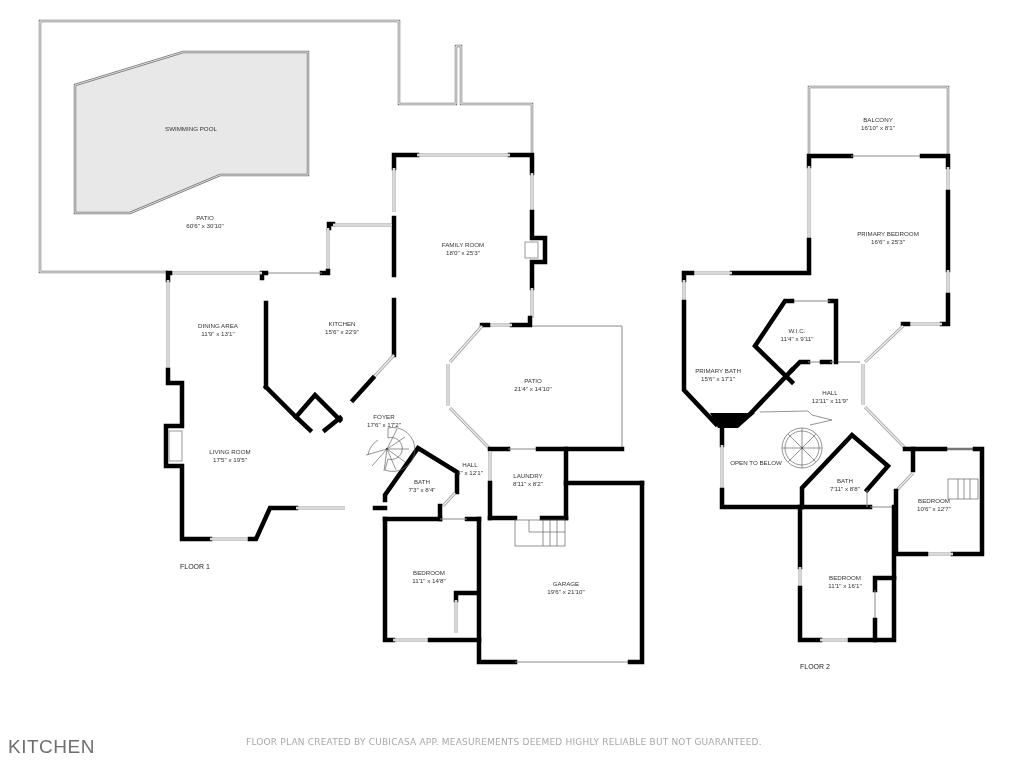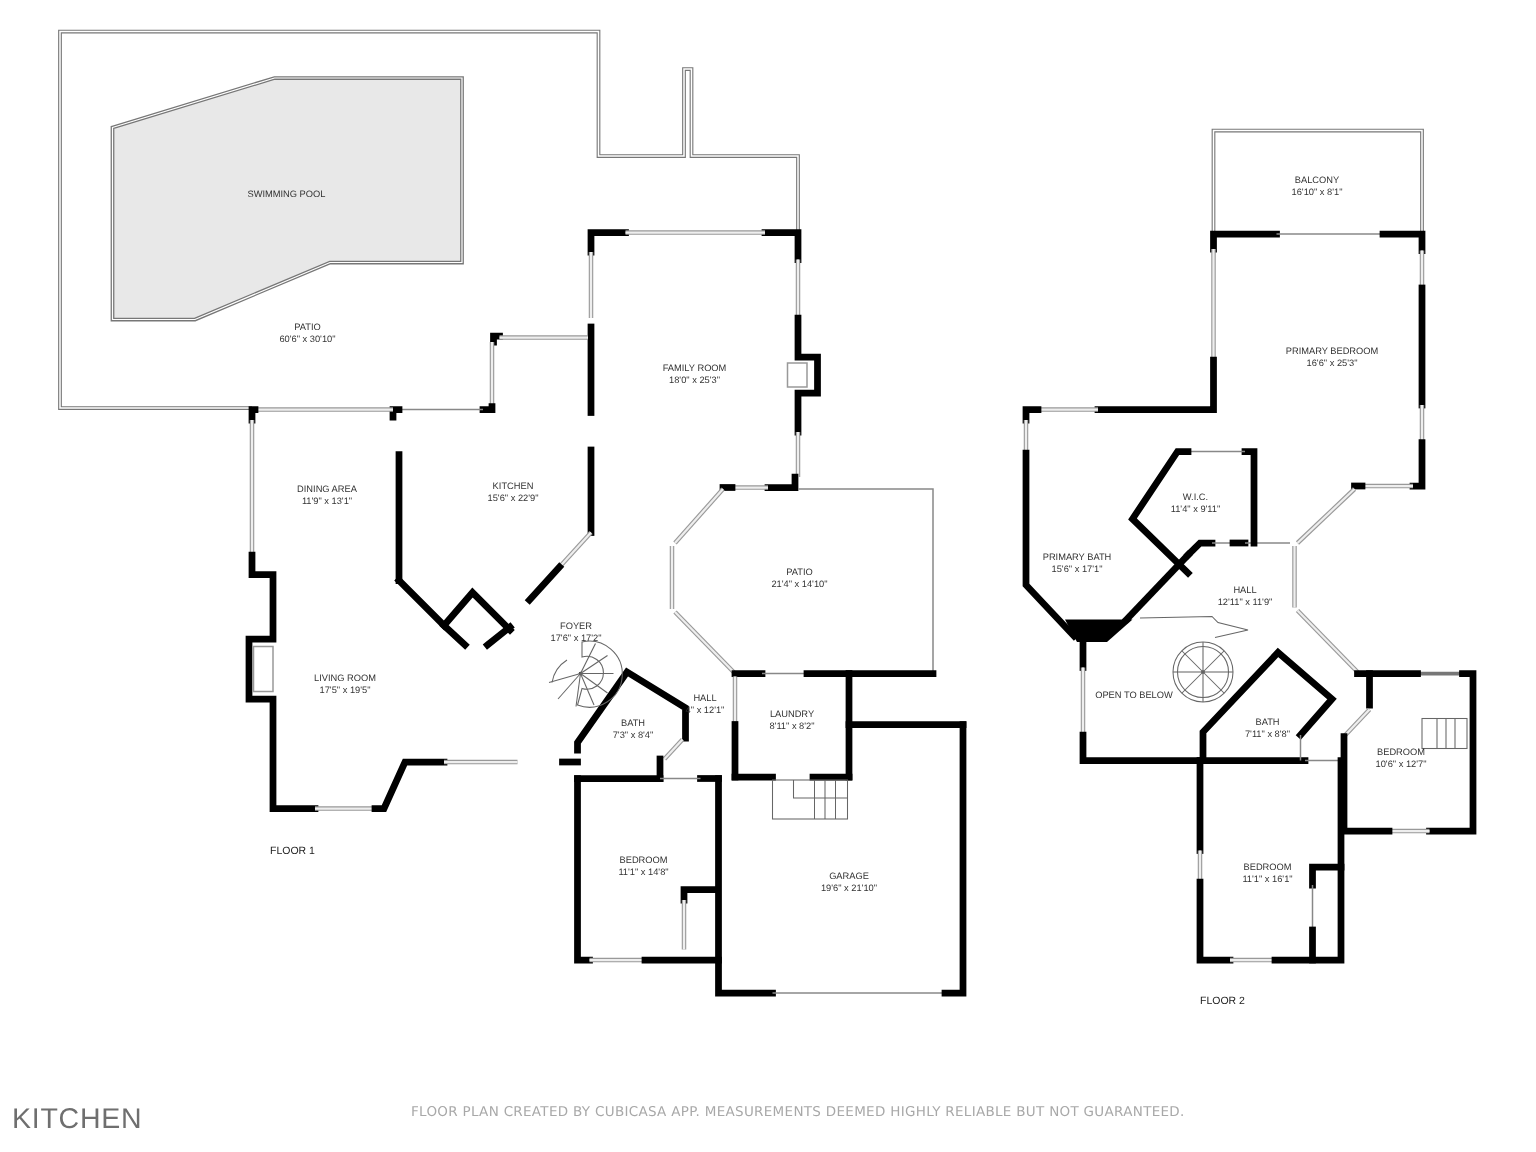--- a/index.html
+++ b/index.html
@@ -8,21 +8,21 @@
   .lbl { font-family: "Liberation Sans", sans-serif; font-size: 6.2px; fill: #333; text-anchor: middle; }
   .floor-lbl { font-family: "Liberation Sans", sans-serif; font-size: 7px; fill: #222; }
   .wall { stroke: #000; stroke-width: 4.5; fill: none; stroke-linecap: square; stroke-linejoin: miter; }
   .thin { stroke: #888; stroke-width: 1; fill: none; }
   .thin2 { stroke: #777; stroke-width: 2.5; fill: none; }
   .thin2w { stroke: #fff; stroke-width: 1; fill: none; }
   .win { stroke: #999; stroke-width: 3; fill: none; }
   .winw { stroke: #eee; stroke-width: 1.5; fill: none; }
   .stair { stroke: #666; stroke-width: 0.7; fill: none; }
   .brand { position: absolute; left: 8px; top: 736px; font-family: "Liberation Sans", sans-serif; font-size: 19px; color: #6f6f6f; letter-spacing: 0.5px; }
-  .disclaimer { position: absolute; left: 246px; top: 737px; font-family: "DejaVu Sans", sans-serif; font-size: 9px; color: #a8a8a8; letter-spacing: 0.2px; margin-left: 28px; }
+  .disclaimer { position: absolute; left: 246px; top: 737px; font-family: "DejaVu Sans", sans-serif; font-size: 9px; color: #a8a8a8; letter-spacing: 0.2px; }
 </style>
 </head>
 <body>
 
 <svg class="plan" viewBox="0 0 1024 768" xmlns="http://www.w3.org/2000/svg">
 
   <g>
 
     <g>
       <polyline class="thin2" points="168,272 40,272 40,21 399,21 399,104 456,104 456,46 461,46 461,104 532,104 532,155"></polyline>

